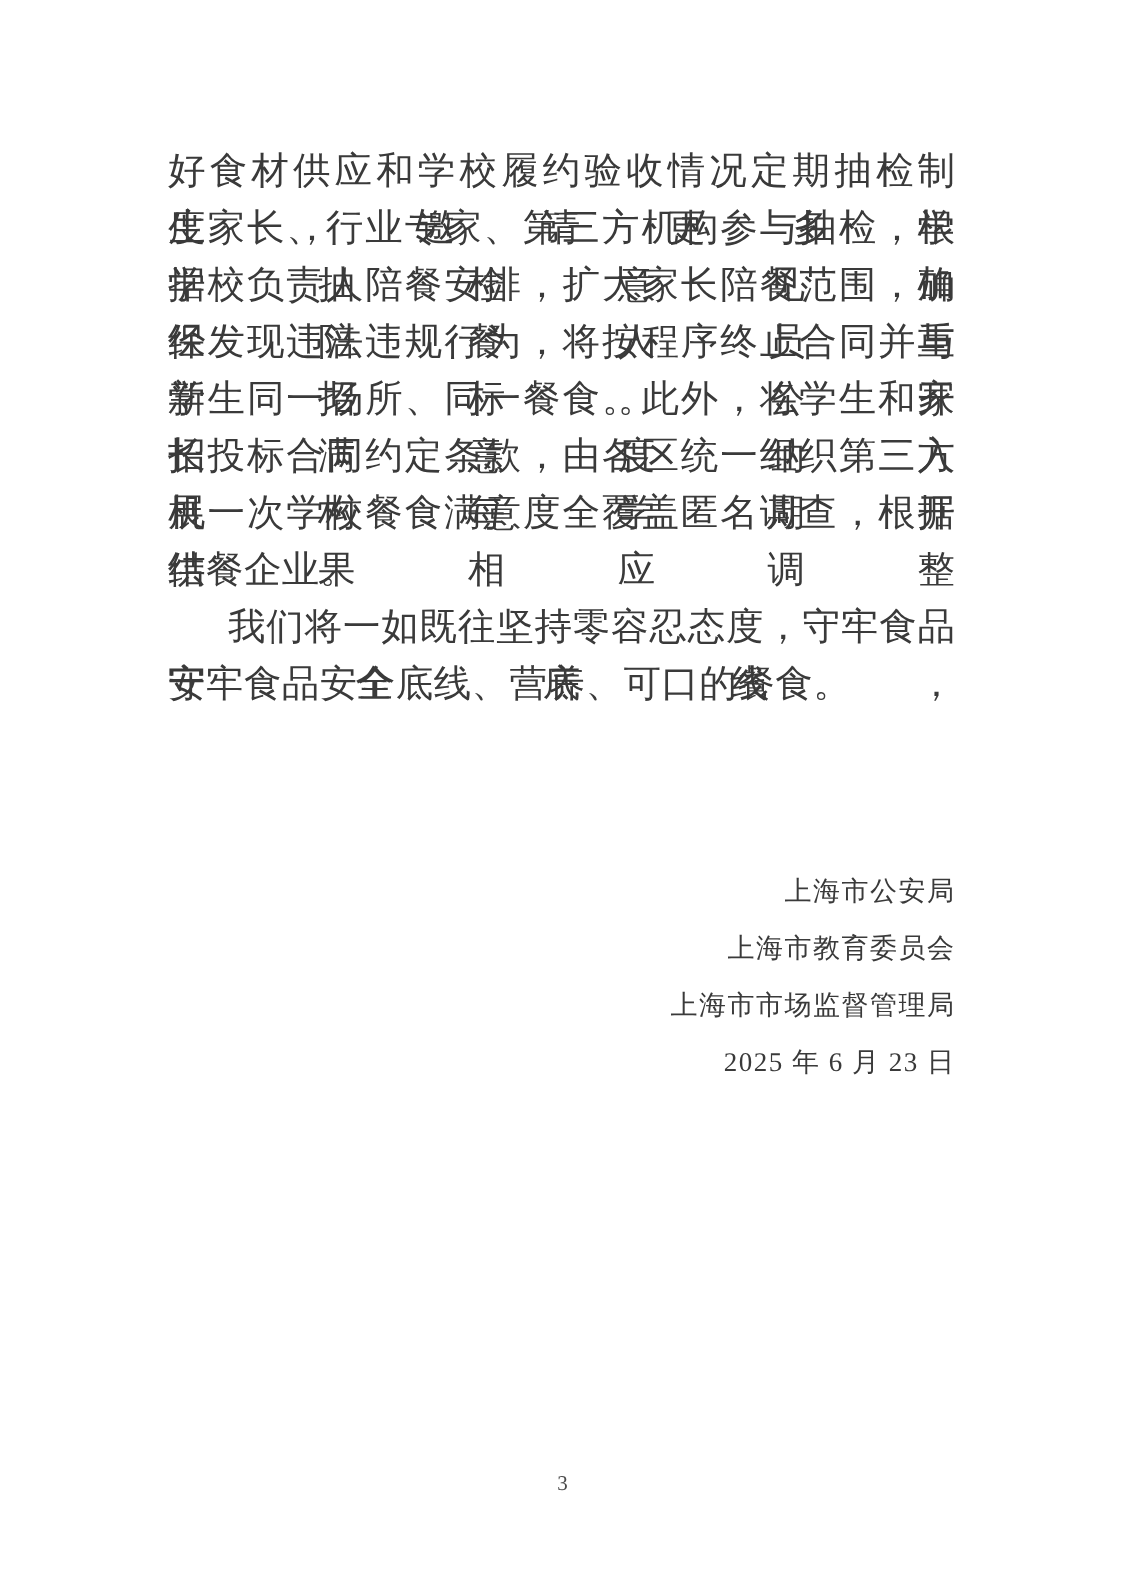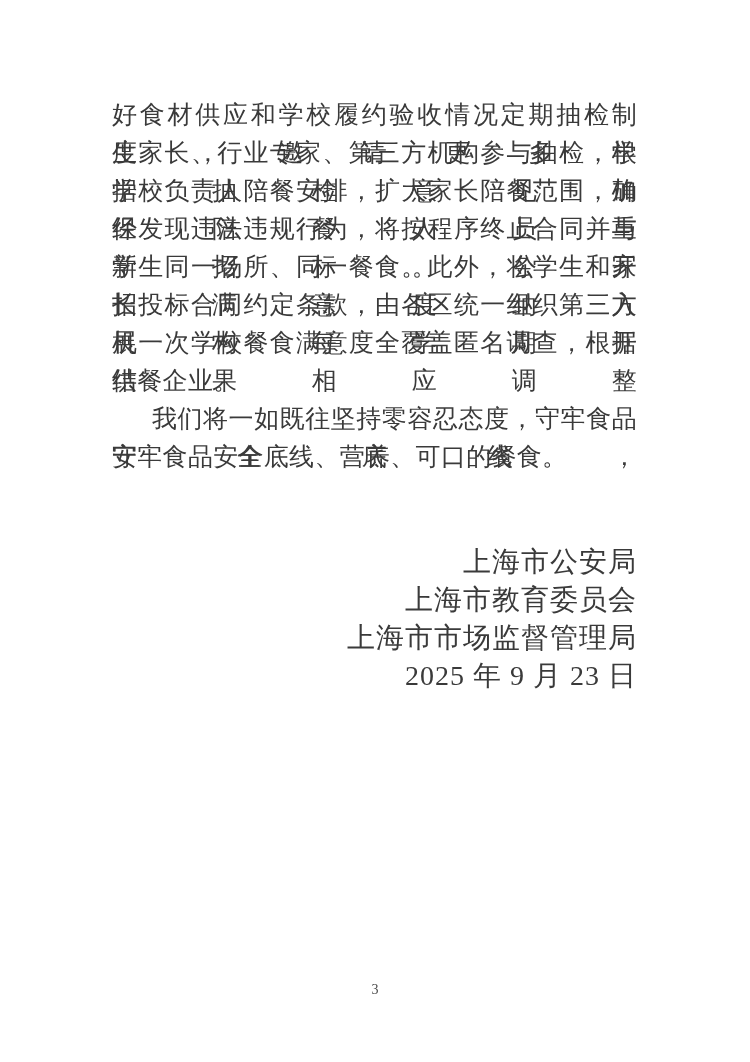--- a/index.html
+++ b/index.html
@@ -34,23 +34,23 @@
   .line.fill {
     white-space: normal;
     text-align-last: justify;
   }
   .line.indent {
     text-indent: 40px;
   }
   .signature-block {
     position: absolute;
     left: 112px;
-    top: 543px;
+    top: 575px;
     width: 525px;
-    font-size: 28px;
+    font-size: 18px;
   }
   .signature-block .line {
     text-align: right;
     text-align-last: right;
     letter-spacing: 1px;
   }
   .page-number {
     position: absolute;
     left: 0;
     top: 982px;
@@ -78,16 +78,16 @@
       </div>
     <div>
         <div class="line fill indent">我们将一如既往坚持零容忍态度，守牢食品安全底线，</div>
         <div class="line">守牢食品安全底线、营养、可口的餐食。</div>
       </div>
   </div>
   <div class="signature-block">
       <div class="line">上海市公安局</div>
       <div class="line">上海市教育委员会</div>
       <div class="line">上海市市场监督管理局</div>
-      <div class="line">2025 年 9 月 23 日</div>
+      <div class="line">2025 年 6 月 23 日</div>
     </div>
   <div class="page-number">3</div>
 </div>
 
 </body></html>

